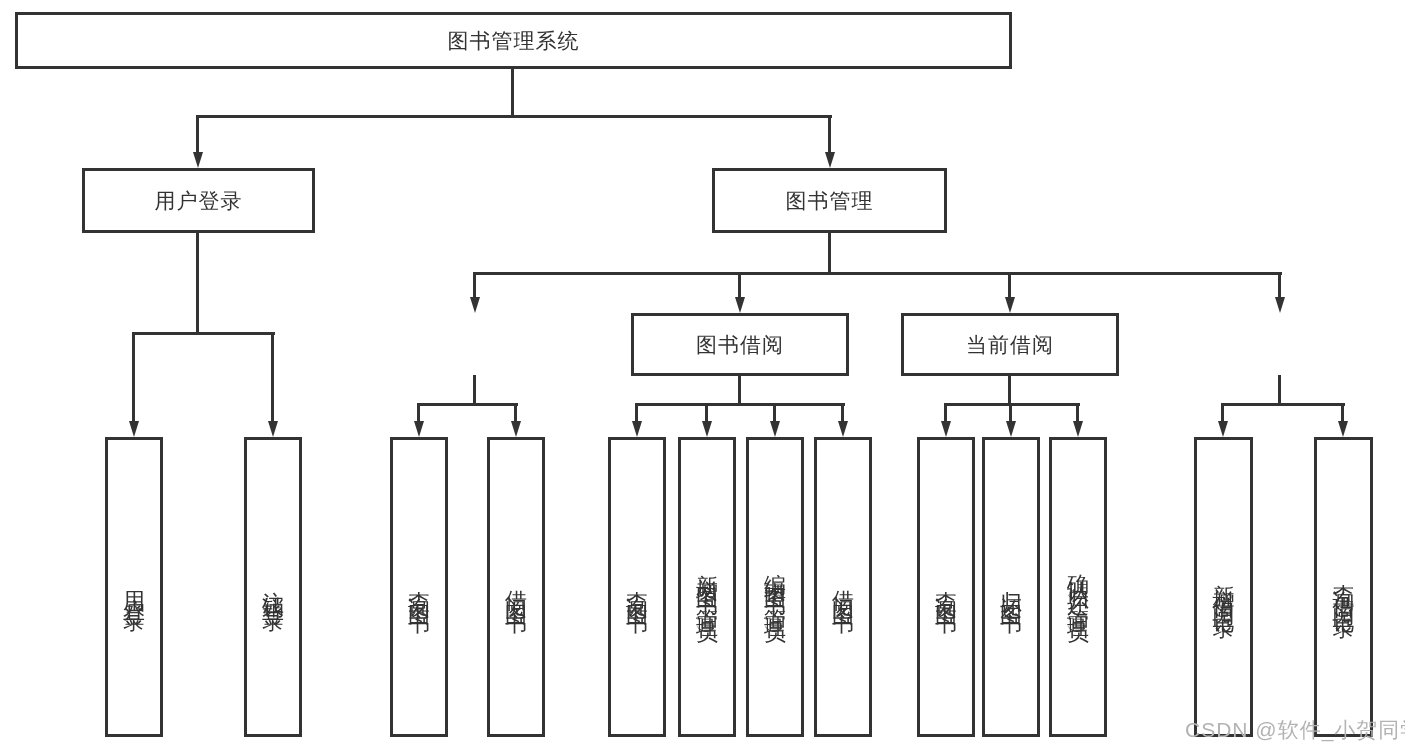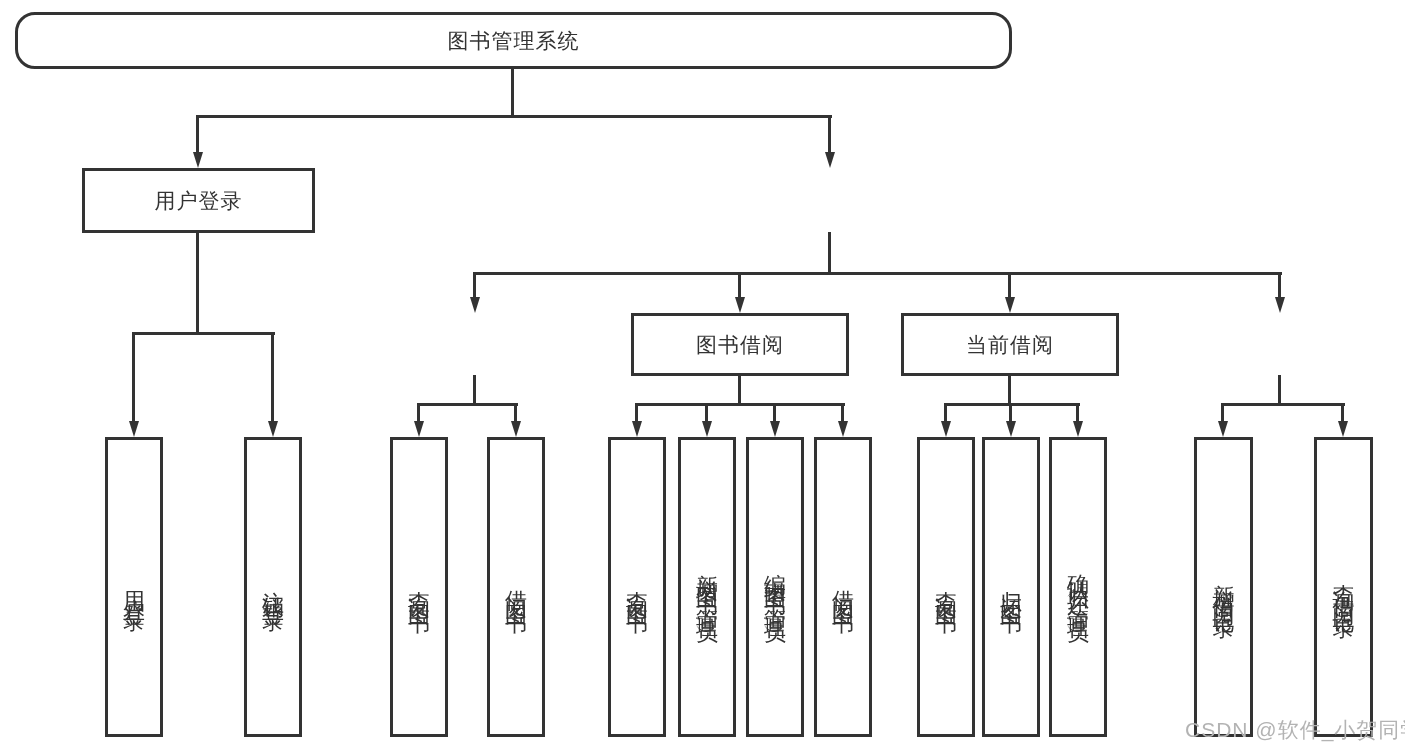--- a/index.html
+++ b/index.html
@@ -26,26 +26,29 @@
   .watermark{
     position:absolute;left:1185px;top:716px;z-index:10;
     font-size:21px;color:#b3b3b3;letter-spacing:1px;white-space:nowrap;
   }
 </style>
 </head>
 <body>
 
 <div class="canvas">
 
-  <div class="box" style="left:15px;top:12px;width:997px;height:57px;border-radius:20px;">
+  <div class="box" style="left:15px;top:12px;width:997px;height:57px;">
     <span class="hlabel">图书管理系统</span>
   </div>
 
   <div class="box" style="left:82px;top:168px;width:233px;height:65px;">
     <span class="hlabel">用户登录</span>
+  </div>
+  <div class="box" style="left:712px;top:168px;width:235px;height:65px;">
+    <span class="hlabel">图书管理</span>
   </div>
 
   <div class="box" style="left:631px;top:313px;width:218px;height:63px;">
     <span class="hlabel">图书借阅</span>
   </div>
   <div class="box" style="left:901px;top:313px;width:218px;height:63px;">
     <span class="hlabel">当前借阅</span>
   </div>
 
   <div class="box" style="left:105px;top:437px;width:58px;height:300px;">

